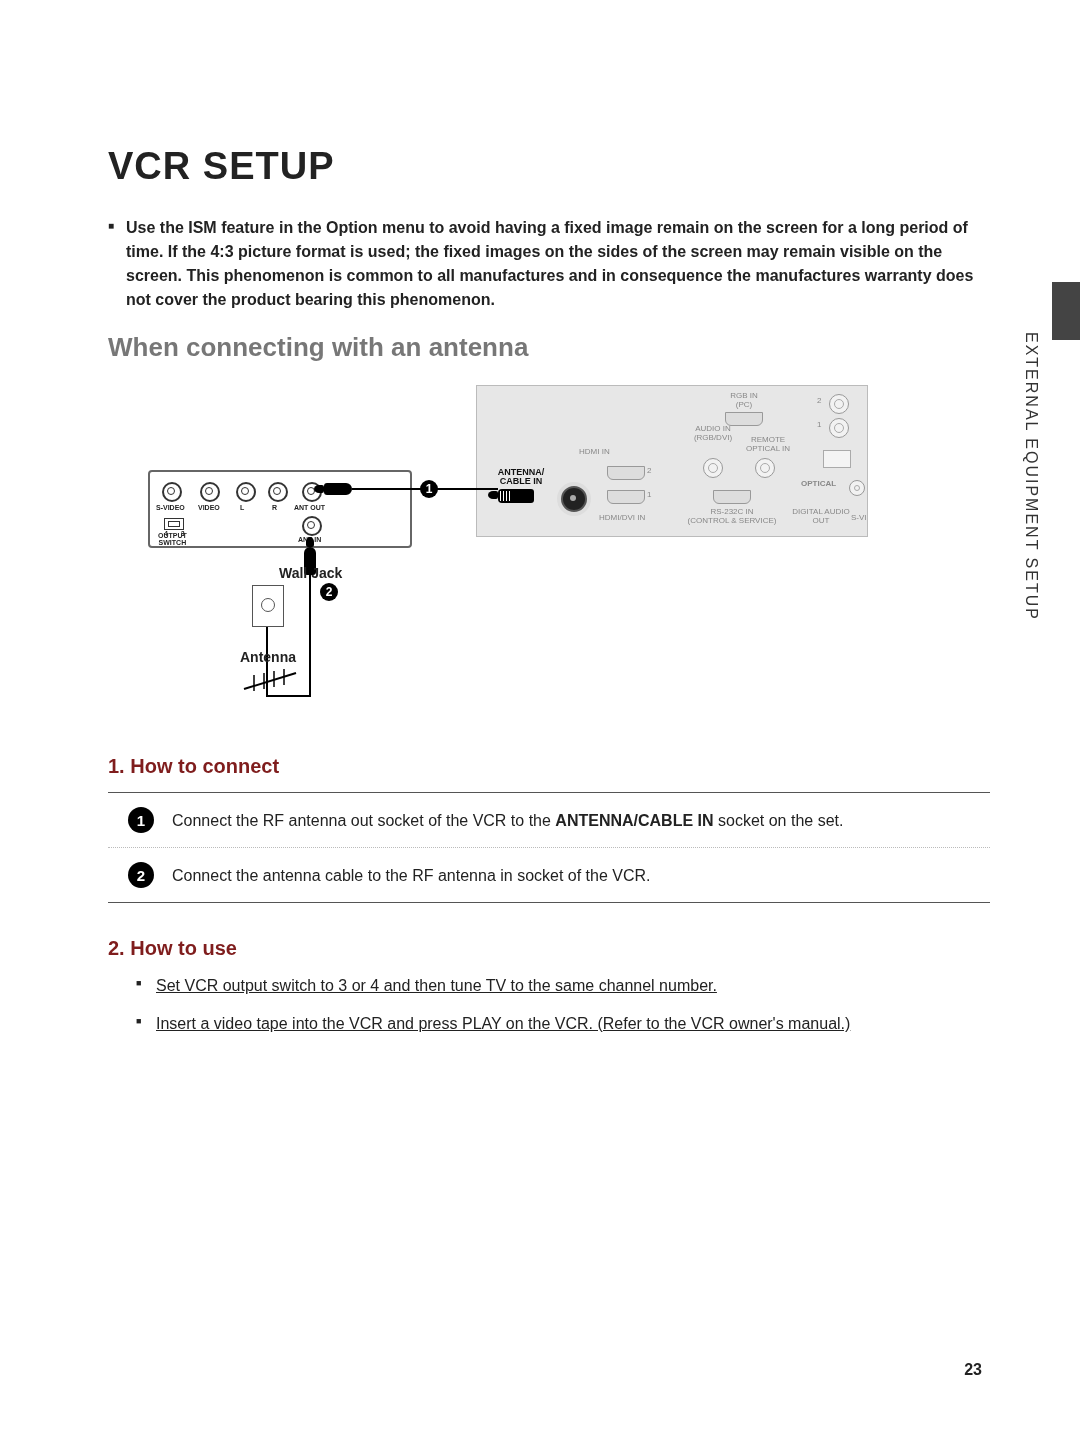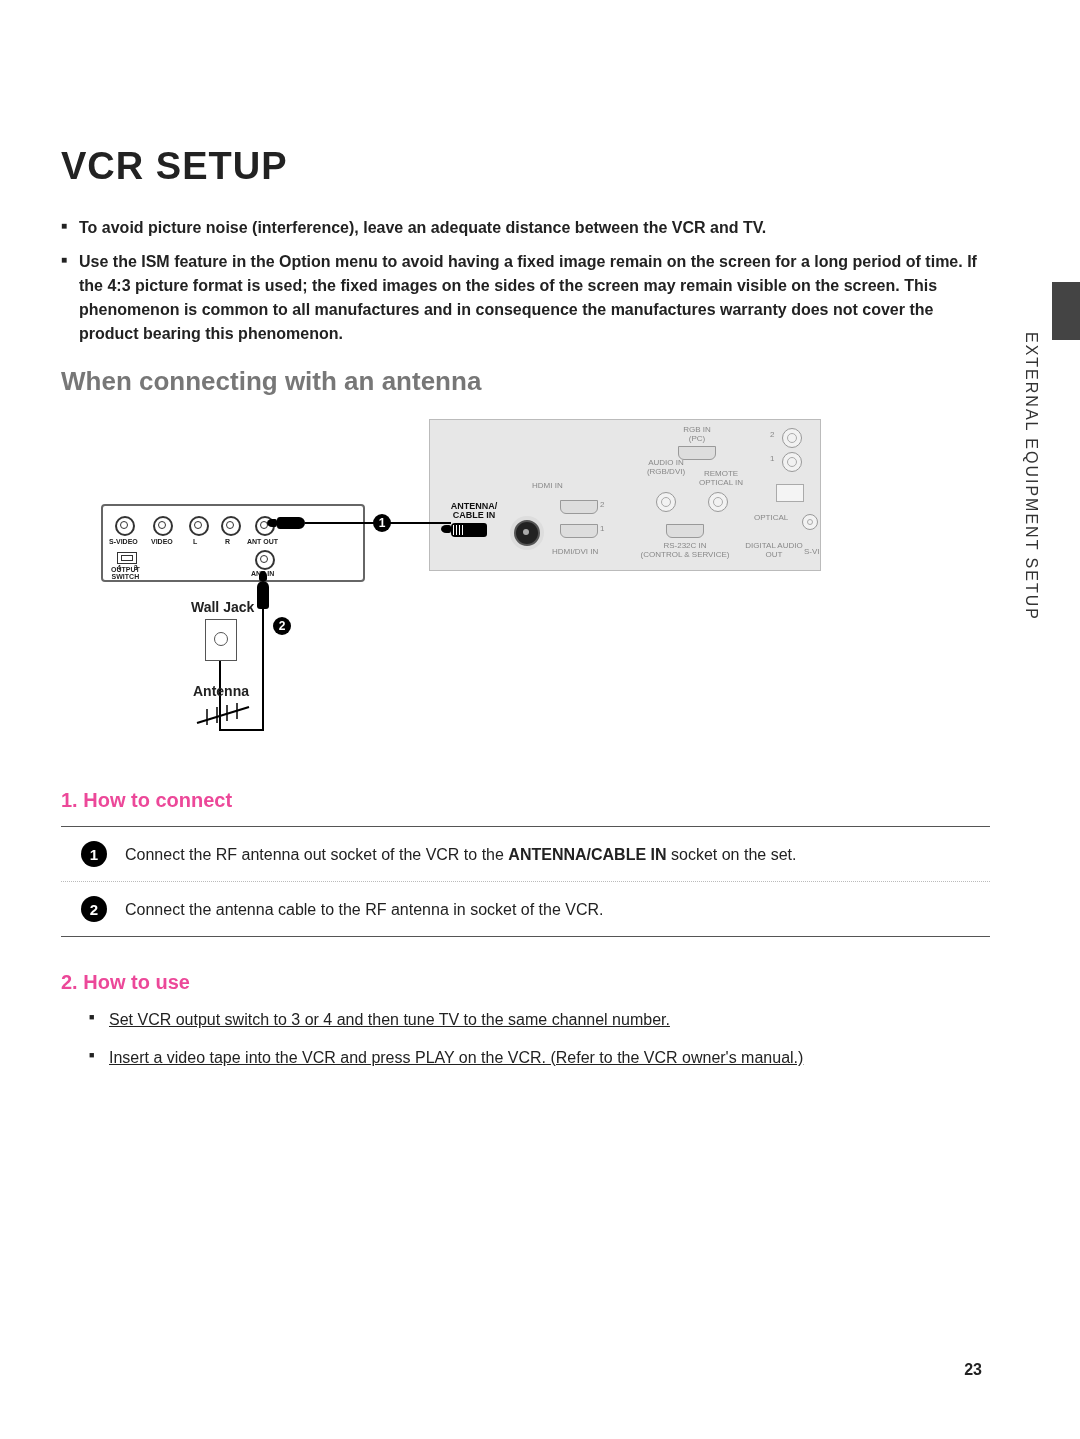--- a/index.html
+++ b/index.html
@@ -6,21 +6,21 @@
     margin: 0;
     padding: 0;
     background: #fff;
     font-family: Arial, Helvetica, sans-serif;
     color: #222;
     width: 1080px;
     height: 1439px;
     position: relative;
   }
   .page {
-    padding: 145px 90px 0 61px;
+    padding: 145px 90px 0 108px;
     position: relative;
   }
   .title {
     font-size: 38px;
     font-weight: 600;
     letter-spacing: 1px;
     margin-bottom: 28px;
   }
   .intro-list {
     margin: 0 0 20px 0;
@@ -152,21 +152,21 @@
   .plug2::before{
     content:"";position:absolute;top:-10px;left:2px;width:8px;height:10px;background:#000;border-radius:50% 50% 2px 2px;
   }
 
   .callout {
     width:18px;height:18px;border-radius:50%;background:#000;color:#fff;
     font-size:12px;font-weight:700;display:flex;align-items:center;justify-content:center;
     position:absolute;
   }
 
-  .walljack-label{position:absolute;font-size:14px;font-weight:700;}
+  .walljack-label{position:absolute;font-size:14px;font-weight:700;margin-left:41px;}
   .walljack{
     position:absolute;width:30px;height:40px;border:1.5px solid #555;background:#fff;
   }
   .walljack::after{
     content:"";position:absolute;top:12px;left:8px;width:12px;height:12px;border:1.5px solid #555;border-radius:50%;
   }
   .antenna-label{position:absolute;font-size:14px;font-weight:700;}
   .antenna-sym{position:absolute;}
 
   .cable-h{position:absolute;height:2px;background:#000;}
@@ -186,21 +186,21 @@
     top: 332px;
     writing-mode: vertical-rl;
     font-size: 16px;
     letter-spacing: 2px;
     color: #333;
   }
 
   .section-num {
     font-size: 20px;
     font-weight: 700;
-    color: #ec4899;
+    color: #7f1d1d;
     margin: 8px 0 14px 0;
   }
   .step-list {
     border-top: 1px solid #555;
     border-bottom: 1px solid #555;
     margin-bottom: 34px;
   }
   .step {
     display: flex;
     align-items: flex-start;
@@ -262,21 +262,20 @@
 <body>
 
 <div class="side-tab"></div>
 <div class="side-label">EXTERNAL EQUIPMENT SETUP</div>
 
 <div class="page">
 
   <div class="title">VCR SETUP</div>
 
   <ul class="intro-list">
-    <li>To avoid picture noise (interference), leave an adequate distance between the VCR and TV.</li>
     <li>Use the ISM feature in the Option menu to avoid having a fixed image remain on the screen for a long period of time.  If the 4:3 picture format is used; the fixed images on the sides of the screen may remain visible on the screen. This phenomenon is common to all manufactures and in consequence the manufactures warranty does not cover the product bearing this phenomenon.</li>
   </ul>
 
   <div class="subheading">When connecting with an antenna</div>
 
   <div class="diagram-wrap">
 
     <div class="tv-panel">
       <div class="txt" style="top:6px;left:242px;width:50px;white-space:pre;">RGB IN
 (PC)</div>
@@ -300,21 +299,21 @@
       <div class="port-trapezoid" style="top:104px;left:236px;"></div>
       <div class="txt" style="top:122px;left:210px;width:90px;white-space:pre;">RS-232C IN
 (CONTROL &amp; SERVICE)</div>
 
       <div class="port-round" style="top:8px;left:352px;"></div>
       <div class="txt" style="top:11px;left:340px;">2</div>
       <div class="port-round" style="top:32px;left:352px;"></div>
       <div class="txt" style="top:35px;left:340px;">1</div>
 
       <div style="position:absolute;top:64px;left:346px;width:26px;height:16px;border:1px solid #aaa;background:#f4f4f4;"></div>
-      <div class="txt" style="top:94px;left:324px;">OPTICAL</div>
+      <div class="txt" style="top:94px;left:324px;font-weight:bold;">OPTICAL</div>
       <div class="txt" style="top:122px;left:312px;width:64px;white-space:pre;">DIGITAL AUDIO
 OUT</div>
 
       <div class="port-round" style="top:94px;left:372px;width:14px;height:14px;"></div>
       <div class="txt" style="top:128px;left:374px;">S-VI</div>
 
       <div class="lbl-antenna" style="top:82px;left:14px;width:60px;white-space:pre;">ANTENNA/
 CABLE IN</div>
       <div class="coax-jack" style="top:100px;left:84px;"></div>
     </div>

